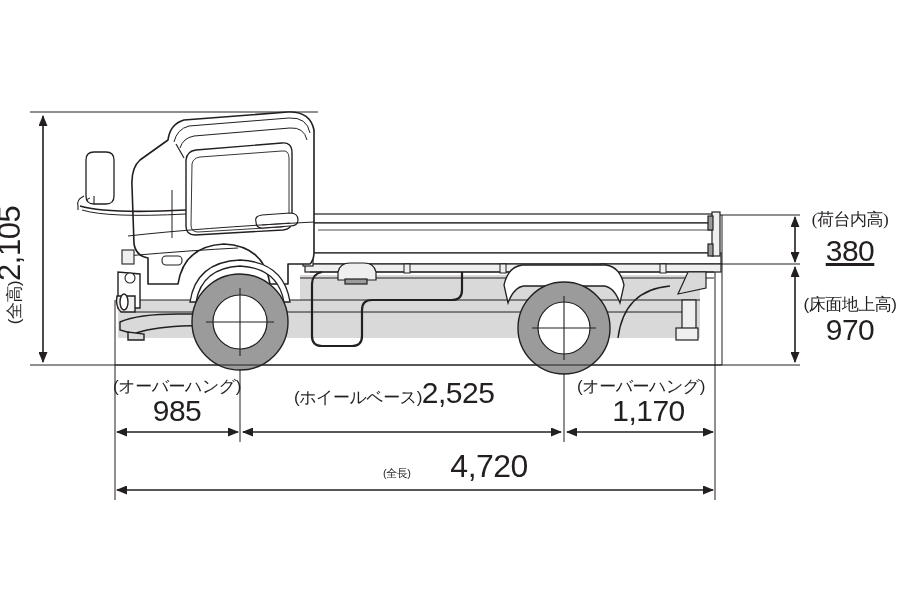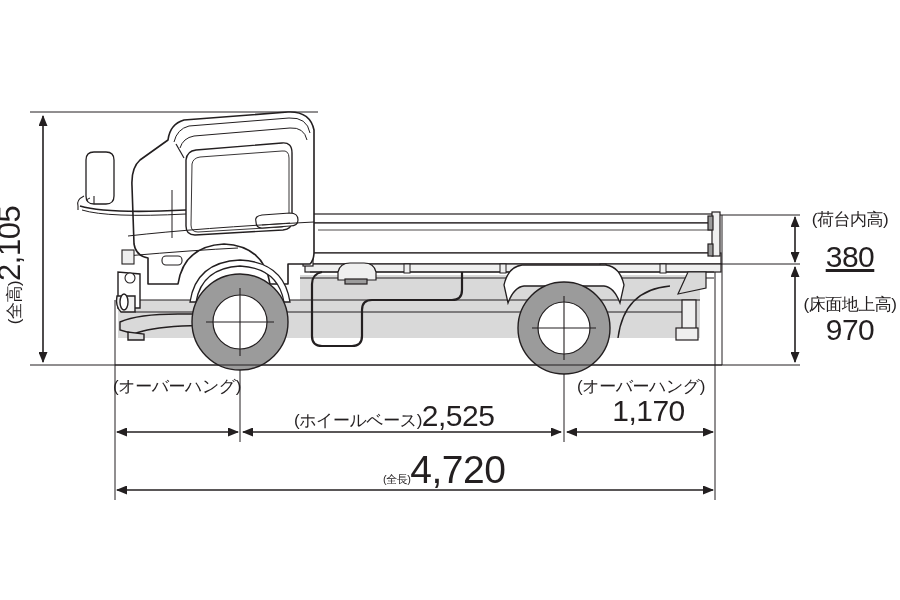--- a/index.html
+++ b/index.html
@@ -48,21 +48,21 @@
   #label-overall-height .paren { font-size: 17px; }
   #label-overall-height .num { font-size: 31px; }
 
   
   #label-bed-inner-height {
     left: 800px;
     top: 211px;
     text-align: center;
     width: 100px;
   }
-  #label-bed-inner-height .paren { display: block; margin-bottom: 14px; }
+  #label-bed-inner-height .paren { display: block; margin-bottom: 8px; font-family: Liberation Serif, serif; }
   #label-bed-inner-height .num { display: block; text-decoration: underline; }
 
   #label-floor-height {
     left: 798px;
     top: 296px;
     text-align: center;
     width: 104px;
   }
   #label-floor-height .paren { display: block; margin-bottom: 2px; }
   #label-floor-height .num { display: block; }
@@ -72,42 +72,42 @@
     left: 113px;
     top: 378px;
     width: 128px;
     text-align: center;
   }
   #label-front-overhang .paren { display: block; margin-bottom: 1px; }
   #label-front-overhang .num { display: block; }
 
   #label-wheelbase {
     left: 294px;
-    top: 401px;
+    top: 378px;
     white-space: nowrap;
   }
   #label-wheelbase .paren { font-size: 17px; }
   #label-wheelbase .num { font-size: 30px; }
 
   #label-rear-overhang {
     left: 566px;
     top: 378px;
     width: 150px;
     text-align: center;
   }
   #label-rear-overhang .paren { display: block; margin-bottom: 1px; }
   #label-rear-overhang .num { display: block; margin-left: 15px; }
 
   #label-overall-length {
     left: 383px;
     top: 450px;
     white-space: nowrap;
   }
   #label-overall-length .paren { font-size: 11px; }
-  #label-overall-length .num { font-size: 39px; }
+  #label-overall-length .num { font-size: 32px; margin-left: 40px; }
 </style>
 </head>
 <body>
 
 <svg id="drawing" viewBox="0 0 900 600">
   <defs>
     <marker id="arrHead" markerWidth="11" markerHeight="9" refX="10" refY="4.5" orient="auto" markerUnits="userSpaceOnUse">
       <path d="M0,0 L11,4.5 L0,9 Z" fill="#231f20"></path>
     </marker>
     <marker id="arrTail" markerWidth="11" markerHeight="9" refX="1" refY="4.5" orient="auto" markerUnits="userSpaceOnUse">
@@ -305,20 +305,21 @@
   <span class="num">380</span>
 </div>
 
 <div class="dim-label" id="label-floor-height">
   <span class="paren">(床面地上高)</span>
   <span class="num">970</span>
 </div>
 
 <div class="dim-label" id="label-front-overhang">
   <span class="paren">(オーバーハング)</span>
+  <span class="num">985</span>
 </div>
 
 <div class="dim-label" id="label-wheelbase">
   <span class="paren">(ホイールベース)</span><span class="num">2,525</span>
 </div>
 
 <div class="dim-label" id="label-rear-overhang">
   <span class="paren">(オーバーハング)</span>
   <span class="num">1,170</span>
 </div>

